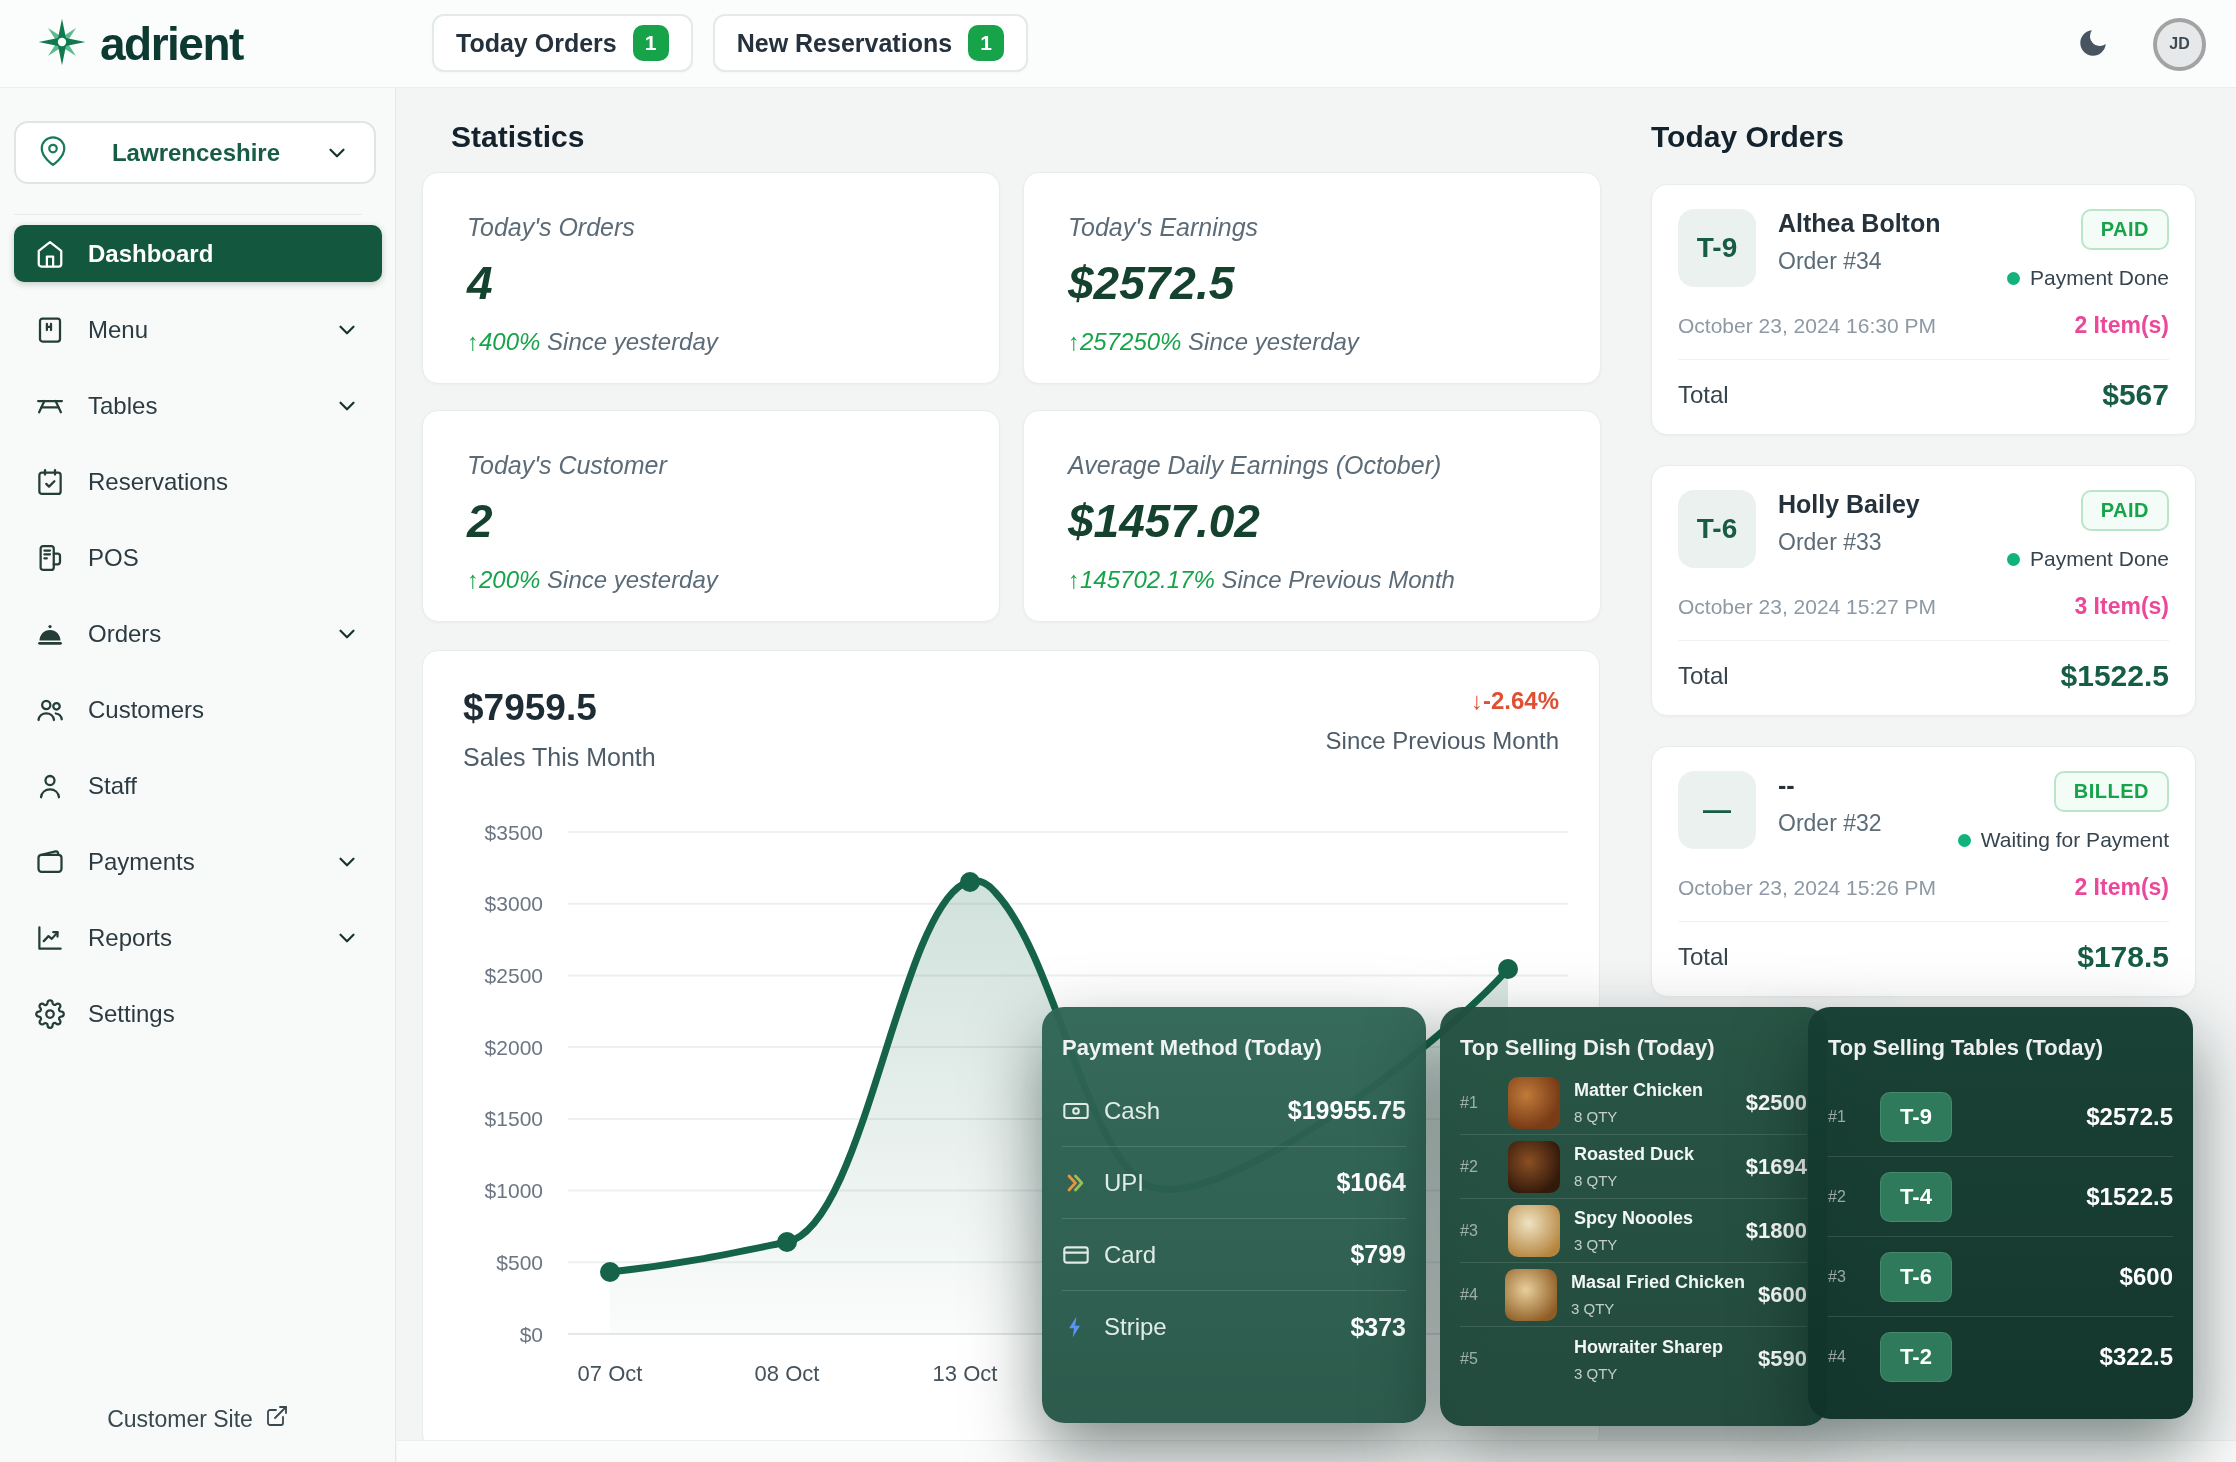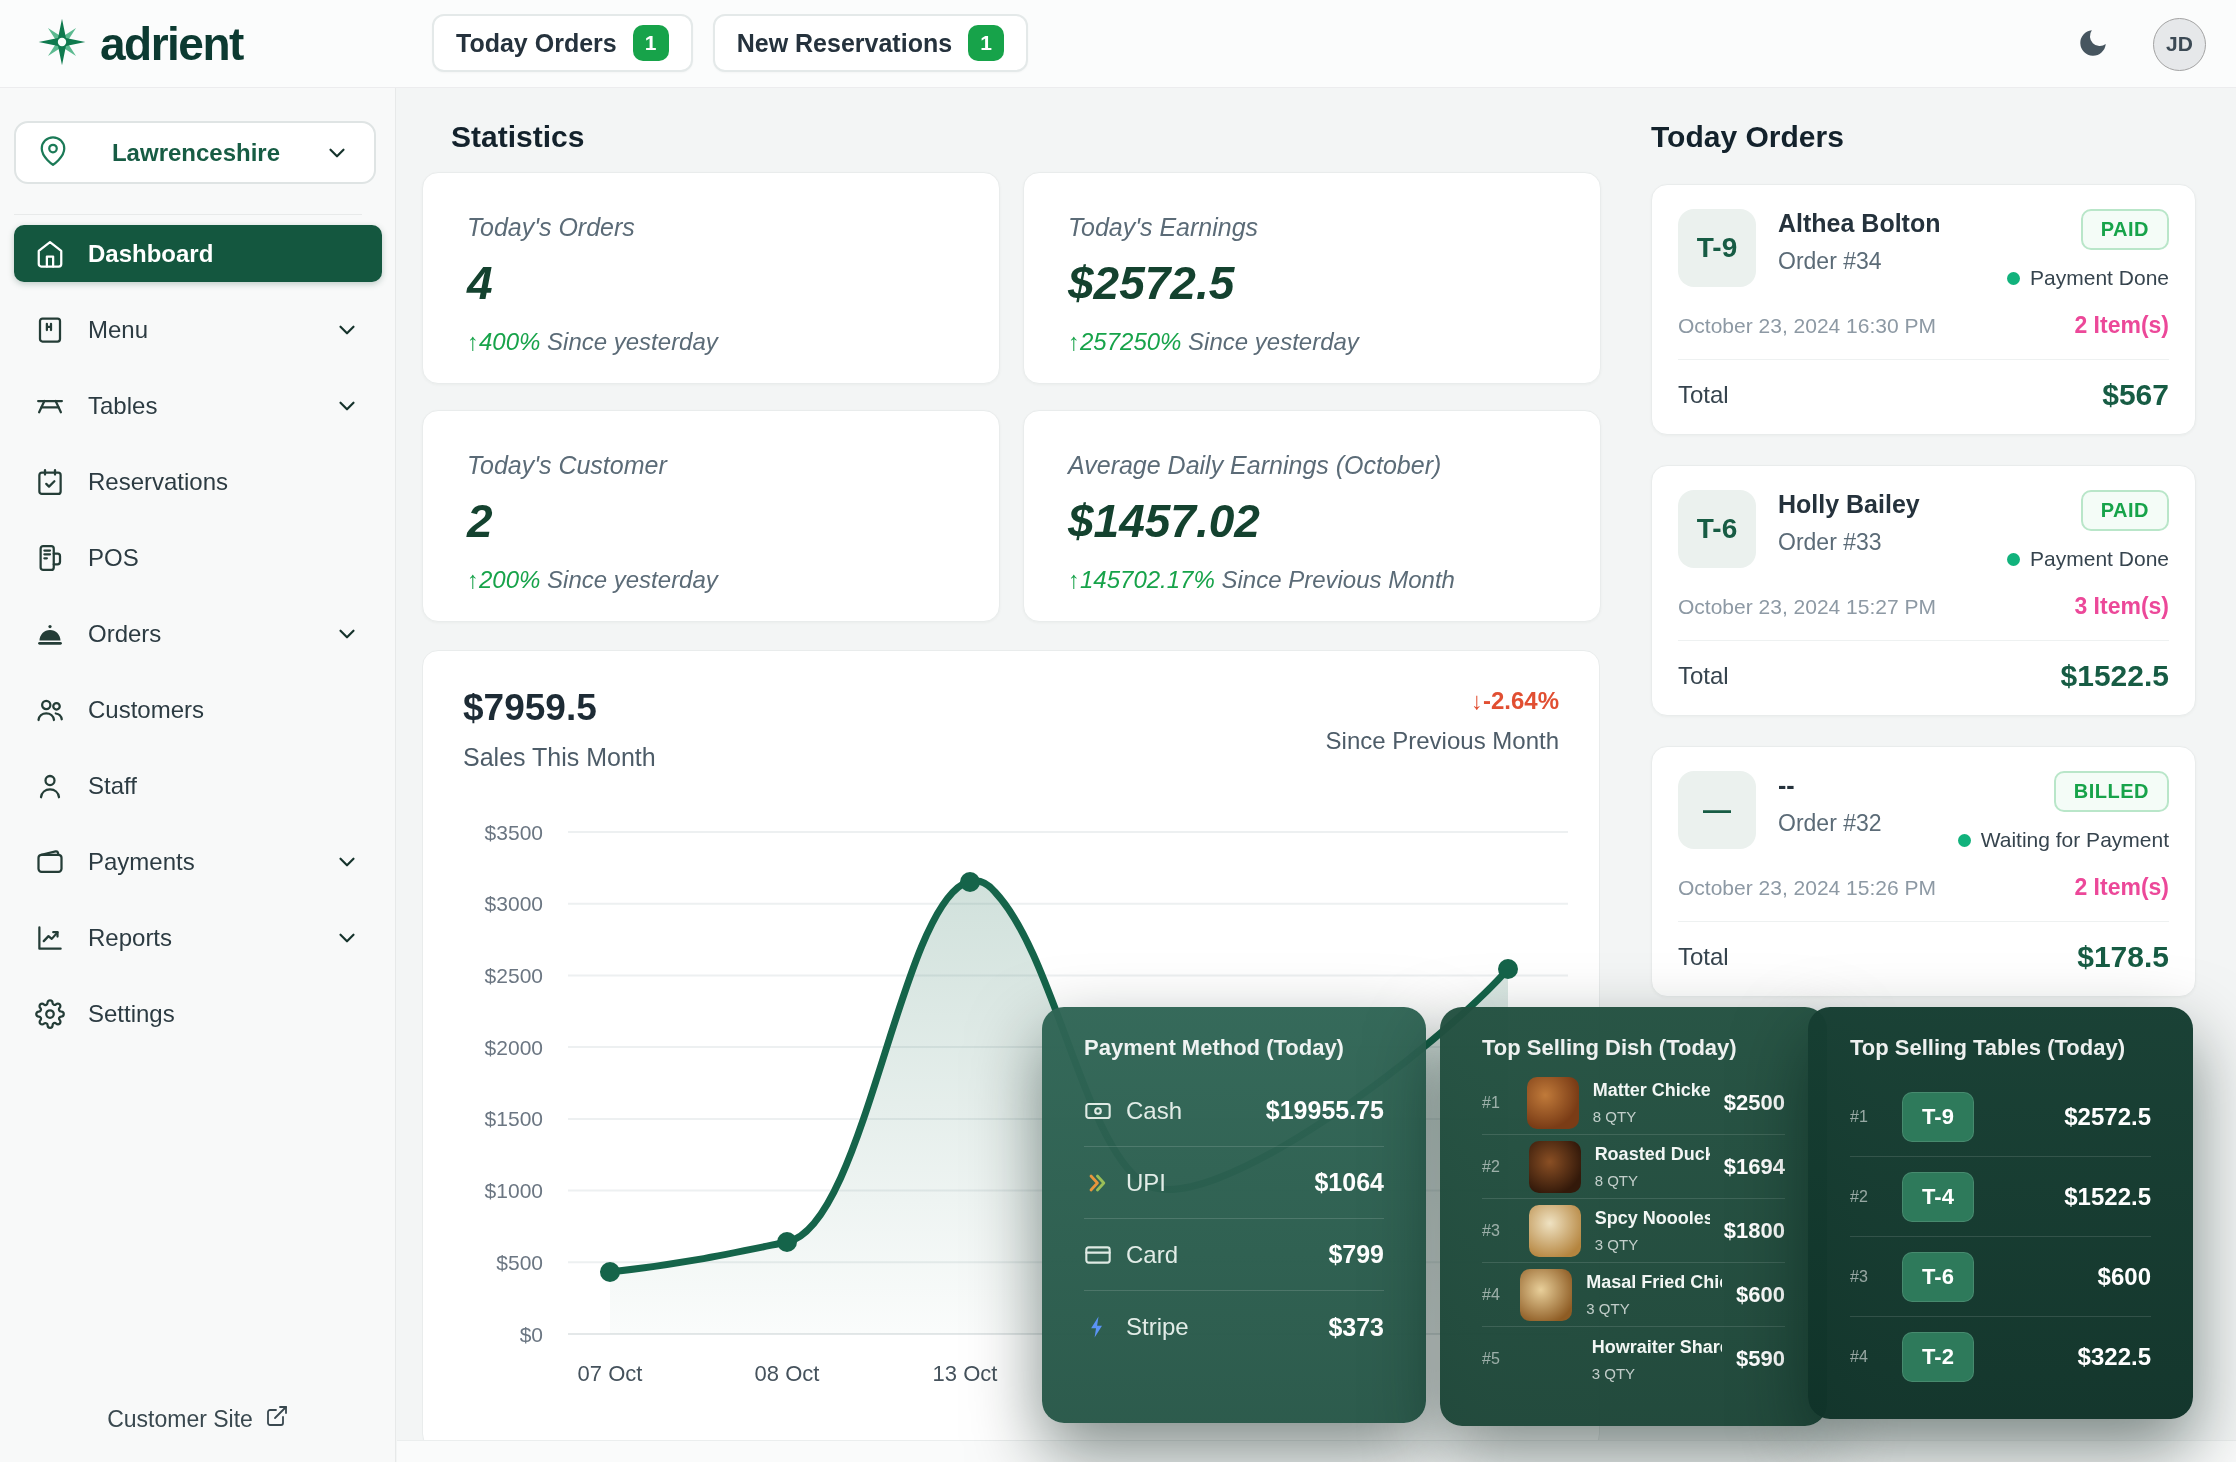--- a/index.html
+++ b/index.html
@@ -21,23 +21,23 @@
     background:#ffffff; border:2px solid #e4e9e9; border-radius:12px; cursor:pointer;
     font-size:25px; font-weight:600; color:#25323d; box-shadow:0 1px 2px rgba(0,0,0,.03);
   }
   .top-badge {
     width:36px; height:36px; border-radius:10px; background:#17a34a; color:#fff;
     font-size:21px; font-weight:bold; display:flex; align-items:center; justify-content:center;
   }
   .top-right { position:absolute; right:30px; top:0; height:88px; display:flex; align-items:center; gap:38px; }
   .moon-btn { width:44px; height:44px; border:none; background:transparent; cursor:pointer; display:flex; align-items:center; justify-content:center; }
   .avatar {
-    width:53px; height:53px; border-radius:50%; background:#e6e8ea; border:1px solid #a3a3a3;
+    width:53px; height:53px; border-radius:50%; background:#e6e8ea; border:4px solid #a3a3a3;
     display:flex; align-items:center; justify-content:center;
-    font-size:21px; font-weight:bold; color:#3c4a55; cursor:pointer;
+    font-size:16px; font-weight:bold; color:#3c4a55; cursor:pointer;
   }
   
   .sidebar {
     position:absolute; left:0; top:88px; width:396px; height:1374px;
     background:#f8f9f9; border-right:1px solid #e7e9e9; z-index:20;
   }
   .location-box {
     position:absolute; left:14px; top:33px; width:362px; height:63px;
     background:#ffffff; border:2px solid #dfe4e4; border-radius:14px; cursor:pointer;
     display:flex; align-items:center; padding:0 22px; gap:26px;
@@ -110,21 +110,21 @@
   .dot { width:13px; height:13px; border-radius:50%; background:#11b27c; }
   .oc-row2 { margin-top:22px; display:flex; justify-content:space-between; align-items:center; }
   .oc-date { font-size:21px; color:#8d99a4; }
   .oc-items { font-size:23px; font-weight:600; color:#ec4899; }
   .oc-div { margin-top:20px; border-top:1px solid #eef1f1; }
   .oc-row3 { margin-top:18px; display:flex; justify-content:space-between; align-items:center; }
   .oc-total-label { font-size:24px; color:#36444e; }
   .oc-total { font-size:30px; font-weight:bold; color:#175c44; }
   
   .panel {
-    position:absolute; top:1007px; border-radius:22px; padding:28px 42px; z-index:40;
+    position:absolute; top:1007px; border-radius:22px; padding:28px 20px; z-index:40;
     box-shadow:0 30px 70px rgba(4,26,20,.5);
   }
   .panel-title { font-size:22px; font-weight:600; color:rgba(255,255,255,.92); }
   .panel-pay { left:1042px; width:384px; height:416px; background:linear-gradient(180deg, rgba(47,101,85,.97), rgba(38,86,71,.97)); }
   .panel-dish { left:1440px; width:387px; height:419px; background:linear-gradient(180deg, rgba(34,80,64,.97), rgba(28,69,55,.97)); }
   .panel-tables { left:1808px; width:385px; height:412px; background:linear-gradient(180deg, rgba(22,62,50,.98), rgba(16,51,41,.98)); }
   .pay-row {
     display:flex; align-items:center; gap:12px; height:72px;
     border-bottom:1px solid rgba(255,255,255,.14); font-size:24px; color:#e2ece7;
   }

